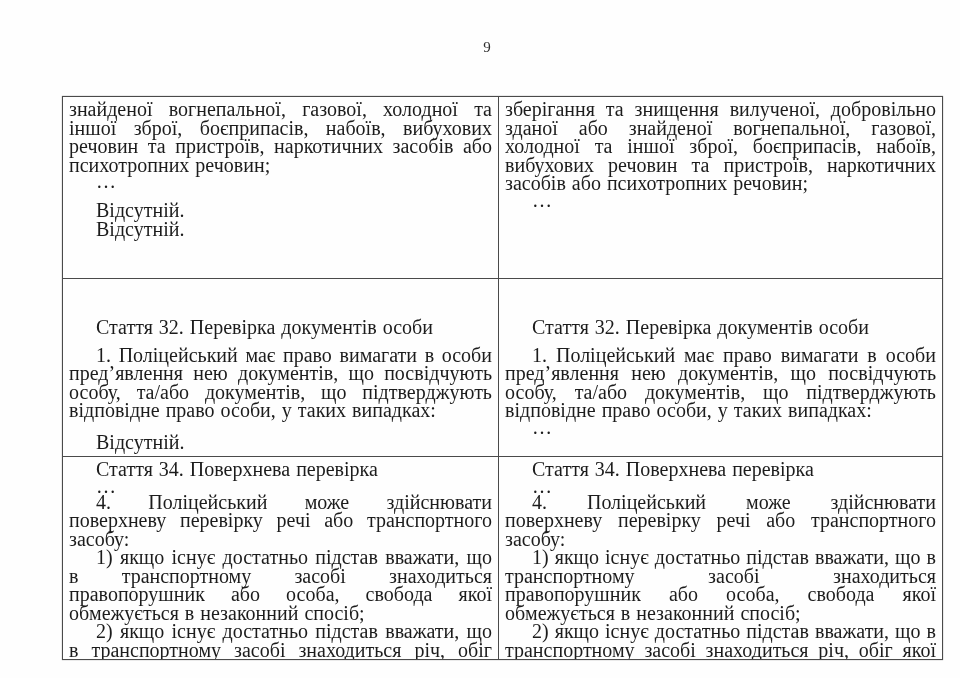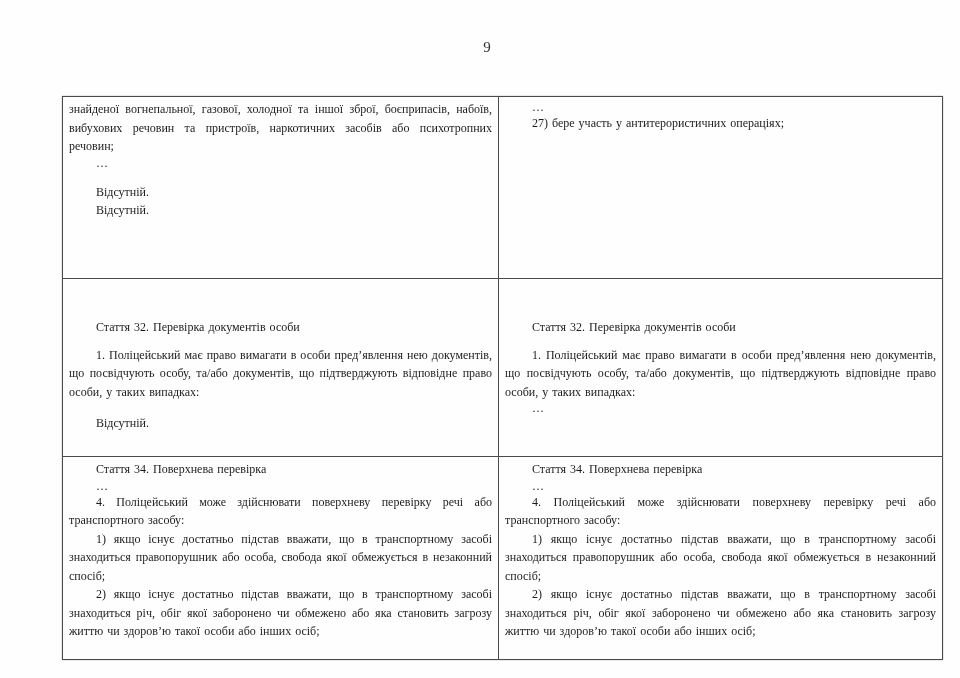--- a/index.html
+++ b/index.html
@@ -24,21 +24,21 @@
   .row{display:grid;grid-template-columns:436px 1fr;}
   .row{border-bottom:1px solid #4a4a4a;}
   .row:last-child{border-bottom:none;}
   .r1{height:181px}
   .r2{height:177px}
   .r3{height:202px}
   .cell{padding:3px 6px 0 6px;overflow:hidden;}
   .cell.cl{border-right:1px solid #4a4a4a;}
   .para{
     margin:0;
-    font-size:12px;line-height:18.5px;
+    font-size:20px;line-height:18.5px;
     text-align:justify;text-indent:27px;
     word-spacing:1px;
   }
   .para .b{font-weight:normal;}
   .cont{text-indent:0;}
   .dots{text-align:left;line-height:14px;}
   .mt{margin-top:13px;}
   .mb{margin-bottom:9px;margin-top:36px;}
 </style>
 </head>
@@ -49,22 +49,22 @@
 
   <div class="cmp-table">
     <div class="row r1">
       <div class="cell cl">
           <p class="para cont"><span>знайденої вогнепальної, газової, холодної та іншої зброї, боєприпасів, набоїв, вибухових речовин та пристроїв, наркотичних засобів або психотропних речовин;</span></p>
           <p class="para dots"><span>…</span></p>
           <p class="para absent mt"><span class="b">Відсутній.</span></p>
           <p class="para absent"><span class="b">Відсутній.</span></p>
         </div>
       <div class="cell">
+          <p class="para cont"><span>зберігання та знищення вилученої, добровільно зданої або знайденої вогнепальної, газової, холодної та іншої зброї, боєприпасів, набоїв, вибухових речовин та пристроїв, наркотичних засобів або психотропних речовин;</span></p>
           <p class="para dots"><span>…</span></p>
-          <p class="para"><span class="b">27) бере участь у антитерористичних операціях;</span></p>
         </div>
     </div>
     <div class="row r2">
       <div class="cell cl">
           <p class="para heading mb"><span class="b">Стаття 32.</span><span> Перевірка документів особи</span></p>
           <p class="para"><span>1. Поліцейський має право вимагати в особи пред’явлення нею документів, що посвідчують особу, та/або </span><span class="b">документів, що підтверджують відповідне право особи,</span><span> у таких випадках:</span></p>
           <p class="para absent mt"><span class="b">Відсутній.</span></p>
         </div>
       <div class="cell">
           <p class="para heading mb"><span class="b">Стаття 32.</span><span> Перевірка документів особи</span></p>

